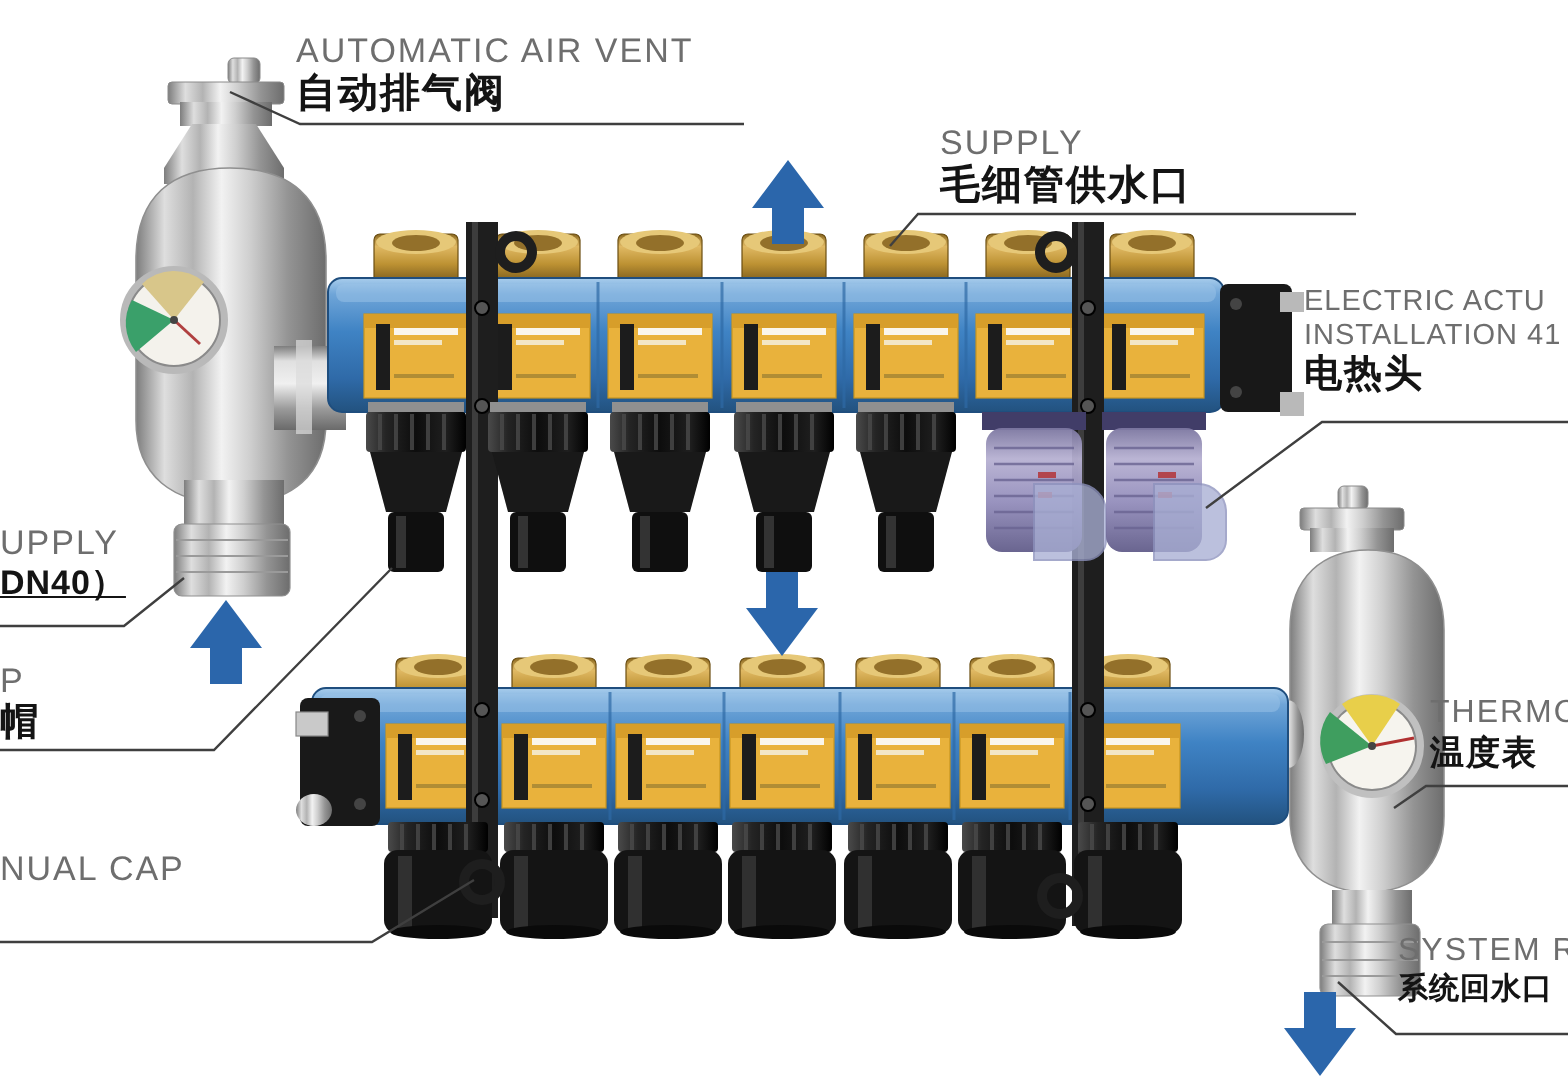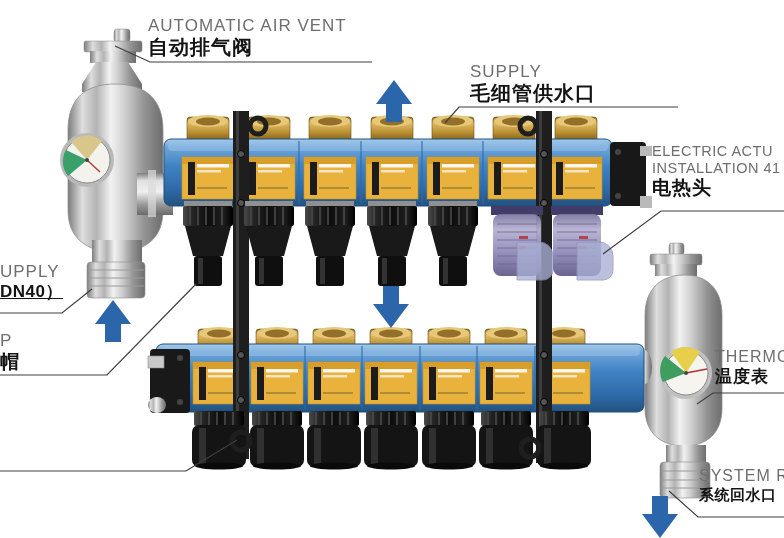--- a/index.html
+++ b/index.html
@@ -286,20 +286,21 @@
   <span class="en">UPPLY</span>
   <span class="zh latin">DN40）</span>
 </div>
 
 <div class="lbl" style="left:0px;top:331px;">
   <span class="en">P</span>
   <span class="zh md">帽</span>
 </div>
 
 <div class="lbl" style="left:0px;top:425px;">
+  <span class="en">NUAL CAP</span>
 </div>
 
 <div class="lbl" style="left:715px;top:348px;">
   <span class="en md">THERMO</span>
   <span class="zh sm">温度表</span>
 </div>
 
 <div class="lbl" style="left:699px;top:467px;">
   <span class="en md">SYSTEM R</span>
   <span class="zh xs">系统回水口（</span>

